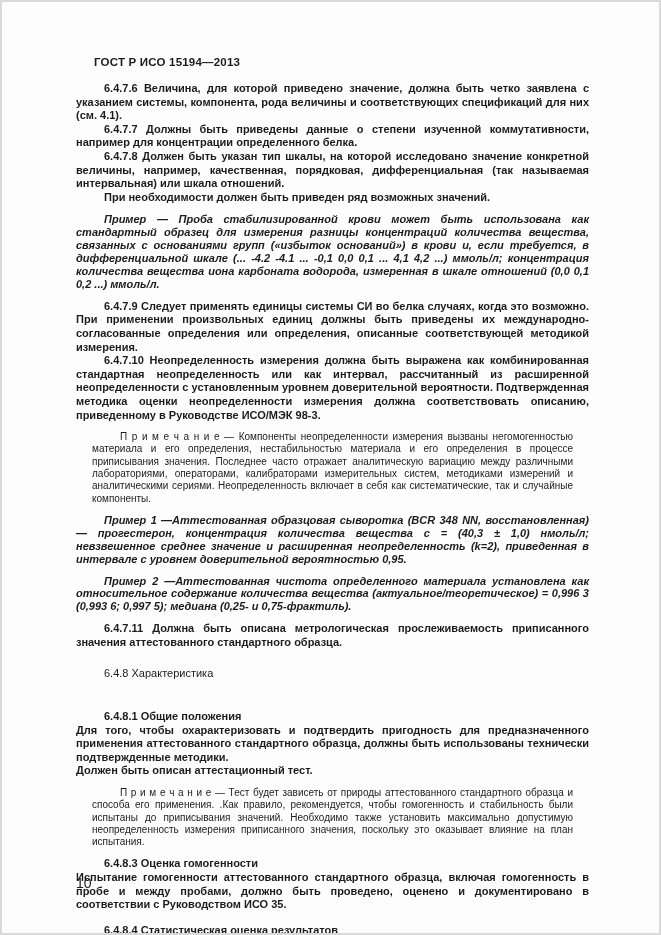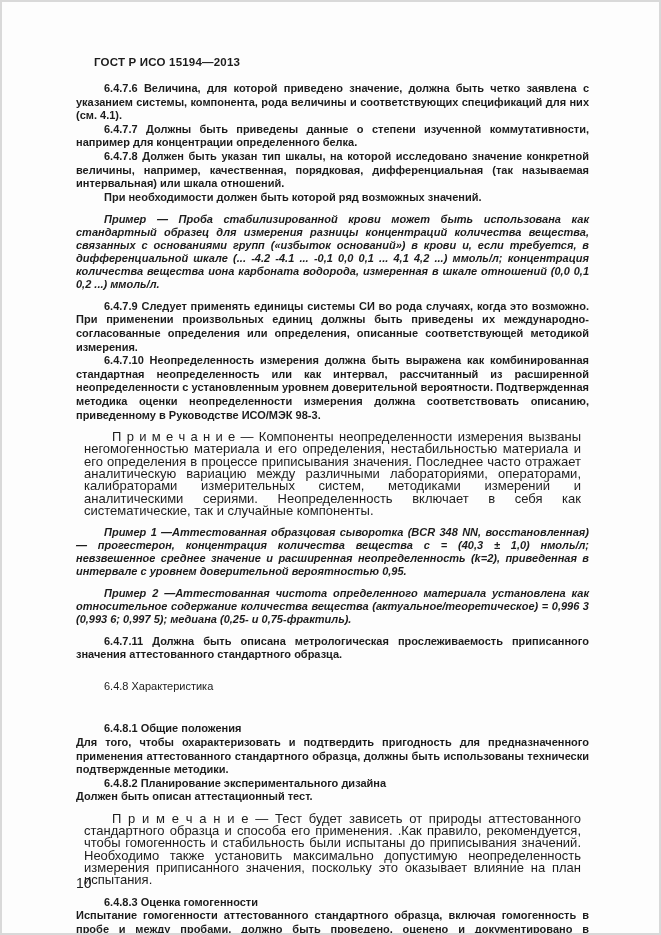--- a/index.html
+++ b/index.html
@@ -45,22 +45,22 @@
   .example {
     margin: 9px 0;
     font-size: 11px;
     line-height: 12.9px;
     font-style: italic;
     font-weight: bold;
     text-align: justify;
     text-indent: 28px;
   }
   .note {
-    margin: 9px 8px;
-    font-size: 13px;
+    margin: 9px 16px;
+    font-size: 10px;
     line-height: 12.3px;
     text-align: justify;
     text-indent: 28px;
   }
   .page-number {
     position: absolute;
     left: 74px;
     bottom: 42px;
     font-size: 14px;
   }
@@ -69,39 +69,38 @@
 <body>
 
 <div class="page">
   <div class="content">
 
     <p class="doc-header">ГОСТ Р ИСО 15194—2013</p>
 
     <p class="p">6.4.7.6 Величина, для которой приведено значение, должна быть четко заявлена с указанием системы, компонента, рода величины и соответствующих спецификаций для них (см. 4.1).</p>
     <p class="p">6.4.7.7 Должны быть приведены данные о степени изученной коммутативности, например для концентрации определенного белка.</p>
     <p class="p">6.4.7.8 Должен быть указан тип шкалы, на которой исследовано значение конкретной величины, например, качественная, порядковая, дифференциальная (так называемая интервальная) или шкала отношений.</p>
-    <p class="p">При необходимости должен быть которой ряд возможных значений.</p>
+    <p class="p">При необходимости должен быть приведен ряд возможных значений.</p>
 
     <p class="example">Пример — Проба стабилизированной крови может быть использована как стандартный образец для измерения разницы концентраций количества вещества, связанных с основаниями групп («избыток оснований») в крови и, если требуется, в дифференциальной шкале (...  -4.2  -4.1  ...  -0,1 0,0  0,1 ...  4,1  4,2  ...)  ммоль/л; концентрация количества вещества иона карбоната водорода, измеренная в шкале отношений (0,0  0,1  0,2  ...) ммоль/л.</p>
 
-    <p class="p">6.4.7.9 Следует применять единицы системы СИ во рода случаях, когда это возможно. При применении произвольных единиц должны быть приведены их международно-согласованные определения или определения, описанные соответствующей методикой измерения.</p>
+    <p class="p">6.4.7.9 Следует применять единицы системы СИ во белка случаях, когда это возможно. При применении произвольных единиц должны быть приведены их международно-согласованные определения или определения, описанные соответствующей методикой измерения.</p>
     <p class="p">6.4.7.10 Неопределенность измерения должна быть выражена как комбинированная стандартная неопределенность или как интервал, рассчитанный из расширенной неопределенности с установленным уровнем доверительной вероятности. Подтвержденная методика оценки неопределенности измерения должна соответствовать описанию, приведенному в Руководстве ИСО/МЭК 98-3.</p>
 
     <p class="note">П р и м е ч а н и е — Компоненты неопределенности измерения вызваны негомогенностью материала и его определения, нестабильностью материала и его определения в процессе приписывания значения. Последнее часто отражает аналитическую вариацию между различными лабораториями, операторами, калибраторами измерительных систем, методиками измерений и аналитическими сериями. Неопределенность включает в себя как систематические, так и случайные компоненты.</p>
 
     <p class="example">Пример 1 —Аттестованная образцовая сыворотка (BCR 348 NN, восстановленная) — прогестерон, концентрация количества вещества с =  (40,3 ± 1,0) нмоль/л; невзвешенное среднее значение и расширенная неопределенность (k=2), приведенная в интервале с уровнем доверительной вероятностью 0,95.</p>
     <p class="example">Пример 2 —Аттестованная чистота определенного материала установлена как относительное содержание количества вещества (актуальное/теоретическое) = 0,996 3 (0,993 6; 0,997 5); медиана (0,25- и 0,75-фрактиль).</p>
 
     <p class="p">6.4.7.11 Должна быть описана метрологическая прослеживаемость приписанного значения аттестованного стандартного образца.</p>
 
     <p class="heading">6.4.8 Характеристика</p>
 
     <p class="p">6.4.8.1 Общие положения</p>
     <p class="p noindent">Для того, чтобы охарактеризовать и подтвердить пригодность для предназначенного применения аттестованного стандартного образца, должны быть  использованы технически подтвержденные методики.</p>
-    <p class="p">6.4.8.2  Планирование экспериментального дизайна</p>
     <p class="p noindent">Должен быть описан аттестационный  тест.</p>
 
     <p class="note">П р и м е ч а н и е — Тест будет зависеть от природы аттестованного стандартного образца и способа его применения. .Как правило, рекомендуется, чтобы гомогенность и стабильность были испытаны до приписывания значений. Необходимо также установить максимально допустимую неопределенность измерения приписанного значения, поскольку это оказывает влияние на план испытания.</p>
 
     <p class="p">6.4.8.3 Оценка гомогенности</p>
     <p class="p noindent">Испытание гомогенности аттестованного стандартного образца, включая гомогенность в пробе и между пробами, должно быть проведено, оценено и документировано в соответствии с Руководством ИСО 35.</p>
     <p class="p gap">6.4.8.4 Статистическая оценка результатов</p>
 
   </div>
 

